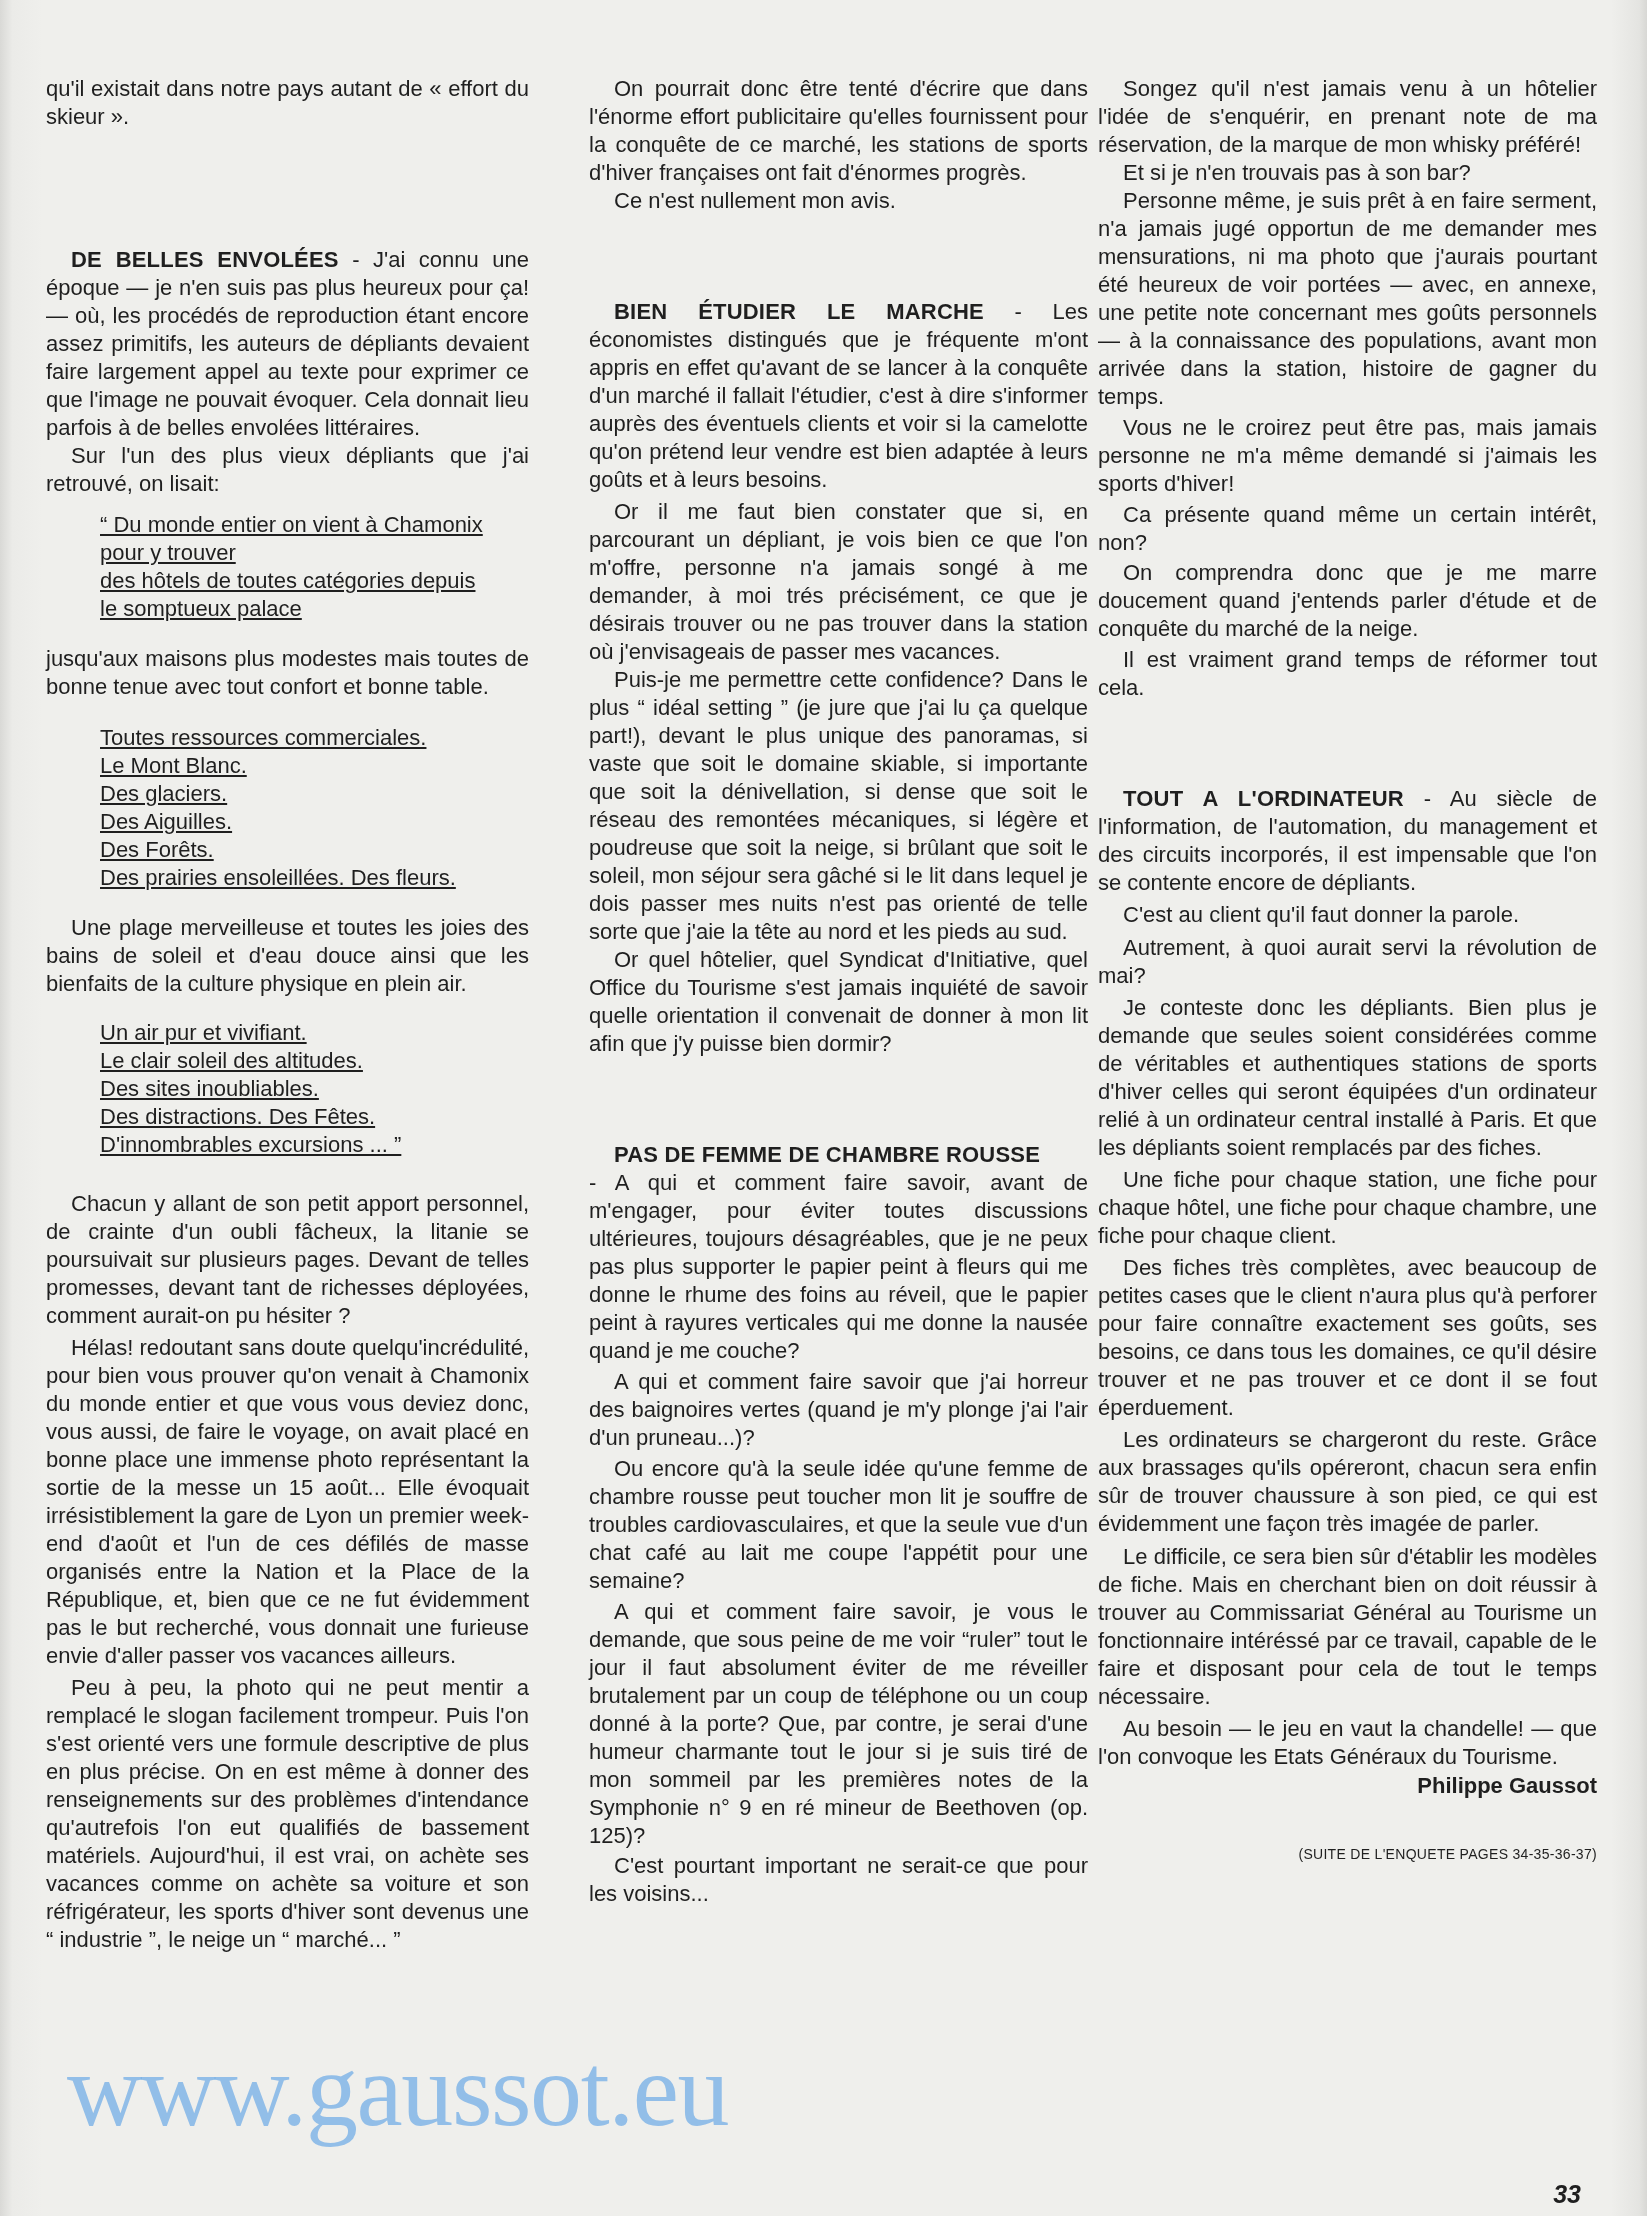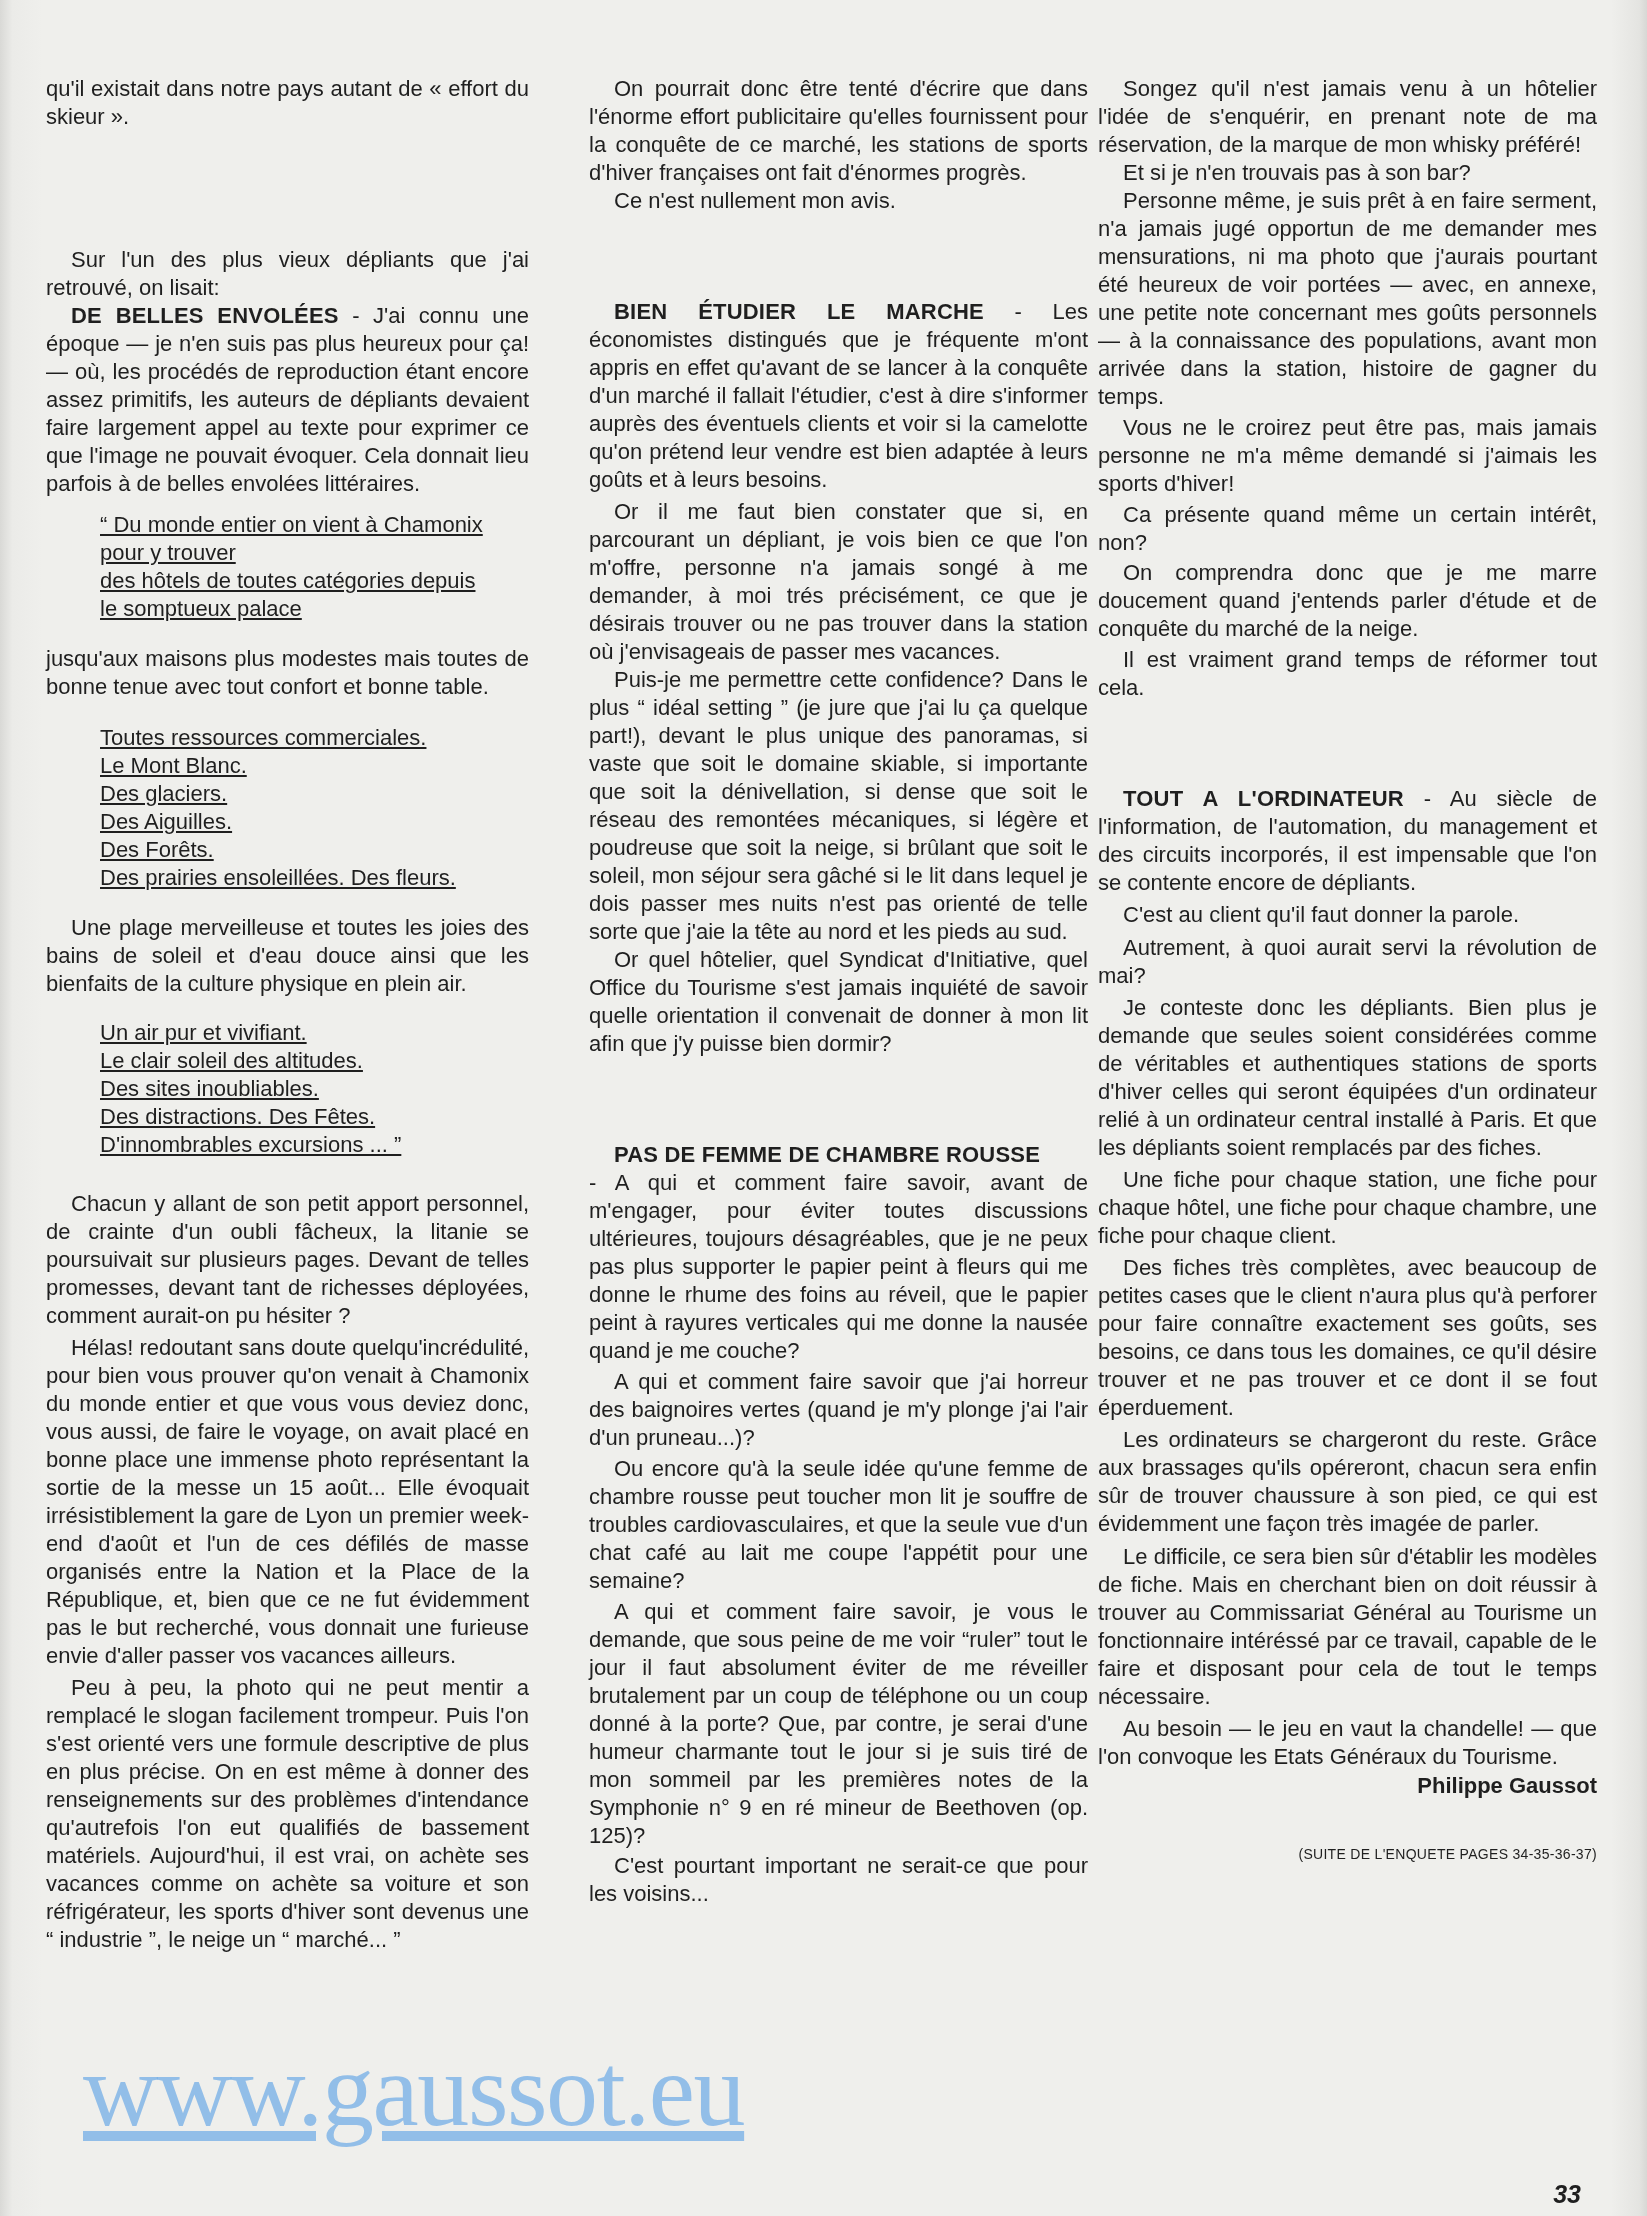--- a/index.html
+++ b/index.html
@@ -35,40 +35,39 @@
   .quote div { margin: 0; }
   .spacer-l { height: 83px; }
   .spacer-xl { height: 115px; }
   .signature { text-align: right; font-weight: bold; margin-top: 1.4px; }
   .suite { text-align: right; font-size: 14px; letter-spacing: 0.3px; margin-top: 40px; }
   .pagenum {
     position: absolute; right: 67px; bottom: 7px;
     font-weight: bold; font-size: 25px; font-style: italic;
   }
   .watermark {
-    position: absolute; left: 83px; top: 2038px;
+    position: absolute; left: 67px; top: 2038px;
     font-family: "Liberation Serif", "DejaVu Serif", serif;
     font-size: 104px; line-height: 104px;
     color: rgba(110, 170, 230, 0.72);
     letter-spacing: -1.4px;
     pointer-events: none;
-    text-decoration: underline;
   }
   .speck { position: absolute; background: #8f8f8c; border-radius: 50%; }
 </style>
 </head>
 <body>
 
 <div class="page">
 
   <div class="col col1">
     <p class="p noindent">qu'il existait dans notre pays autant de « effort du skieur ».</p>
     <div class="spacer-xl"></div>
+    <p class="p"><span class="head">DE BELLES ENVOLÉES</span><span> - J'ai connu une époque — je n'en suis pas plus heureux pour ça! — où, les procédés de reproduction étant encore assez primitifs, les auteurs de dépliants devaient faire largement appel au texte pour exprimer ce que l'image ne pouvait évoquer. Cela donnait lieu parfois à de belles envolées littéraires.</span></p>
     <p class="p">Sur l'un des plus vieux dépliants que j'ai retrouvé, on lisait:</p>
-    <p class="p"><span class="head">DE BELLES ENVOLÉES</span><span> - J'ai connu une époque — je n'en suis pas plus heureux pour ça! — où, les procédés de reproduction étant encore assez primitifs, les auteurs de dépliants devaient faire largement appel au texte pour exprimer ce que l'image ne pouvait évoquer. Cela donnait lieu parfois à de belles envolées littéraires.</span></p>
     <div style="height:12.5px"></div>
     <div class="quote">
       <div>“ Du monde entier on vient à Chamonix</div>
       <div>pour y trouver</div>
       <div>des hôtels de toutes catégories depuis</div>
       <div>le somptueux palace</div>
     </div>
     <div style="height:22px"></div>
     <p class="p noindent">jusqu'aux maisons plus modestes mais toutes de bonne tenue avec tout confort et bonne table.</p>
     <div style="height:23.6px"></div>

